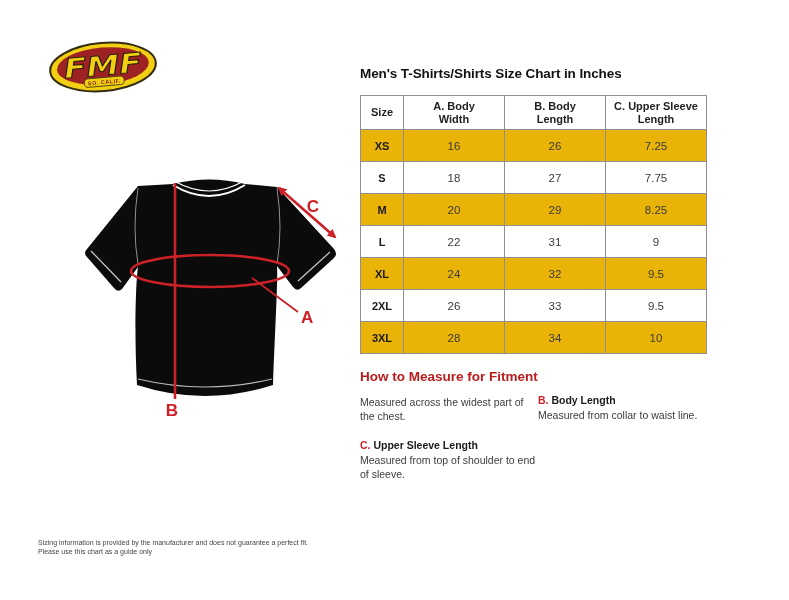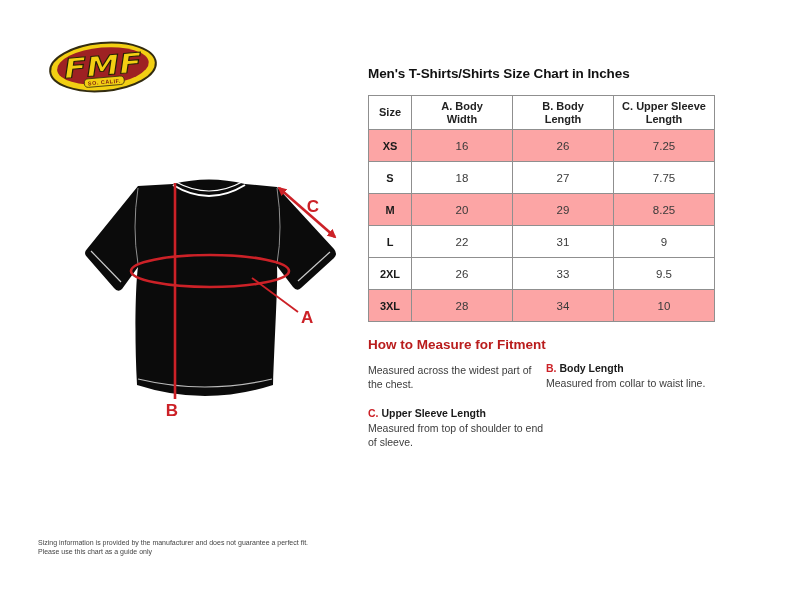--- a/index.html
+++ b/index.html
@@ -5,28 +5,28 @@
   html,body { margin:0; padding:0; background:#fff; }
   .page {
     position:relative; width:789px; height:600px; background:#ffffff;
     font-family:"Liberation Sans", sans-serif; overflow:hidden;
   }
   
   .logo-wrap { position:absolute; left:48px; top:40px; width:110px; height:56px; }
   
   .shirt-wrap { position:absolute; left:42px; top:150px; width:312px; height:280px; }
   
-  .right-col { position:absolute; left:368px; top:66px; width:346px; }
+  .right-col { position:absolute; left:360px; top:66px; width:346px; }
   .chart-title { margin:0; font-size:13.5px; line-height:16px; font-weight:bold; color:#111; letter-spacing:-0.1px; }
   table.size-table { border-collapse:collapse; width:346px; margin-top:13px; table-layout:fixed; }
   .size-table th, .size-table td { border:1px solid #8f8f8f; text-align:center; vertical-align:middle; padding:0; }
   .size-table th { height:33px; font-size:11px; line-height:13px; font-weight:bold; color:#222; background:#fff; }
   .size-table td { height:31px; font-size:11.5px; color:#3a3a3a; background:#fff; }
   .size-table td.size-cell { font-weight:bold; font-size:11px; color:#1a1a1a; }
-  .size-table tr.alt td { background:#fca5a5;margin-left:24px; }
+  .size-table tr.alt td { background:#eab308;margin-left:24px; }
   .hl2 { display:block; }
   
   .measure-title { margin:15px 0 0 0; font-size:13.5px; line-height:16px; font-weight:bold; color:#b91c1c; }
   .measure-grid { display:grid; grid-template-columns:178px auto; row-gap:16px; margin-top:9px; }
   .measure-item .m-label { font-size:10.5px; line-height:13px; font-weight:bold; color:#1a1a1a; }
   .measure-item .m-letter { color:#cc2127; }
   .measure-item .m-desc { font-size:10.5px; line-height:14px; color:#3c3c3c; margin-top:1px; }
   
   .disclaimer { position:absolute; left:38px; top:539px; font-size:7px; line-height:8.5px; color:#444; }
 </style>
@@ -142,20 +142,26 @@
           <td>20</td>
           <td>29</td>
           <td>8.25</td>
         </tr>
         <tr>
           <td class="size-cell">L</td>
           <td>22</td>
           <td>31</td>
           <td>9</td>
         </tr>
+        <tr class="alt">
+          <td class="size-cell">XL</td>
+          <td>24</td>
+          <td>32</td>
+          <td>9.5</td>
+        </tr>
         <tr>
           <td class="size-cell">2XL</td>
           <td>26</td>
           <td>33</td>
           <td>9.5</td>
         </tr>
         <tr class="alt">
           <td class="size-cell">3XL</td>
           <td>28</td>
           <td>34</td>

